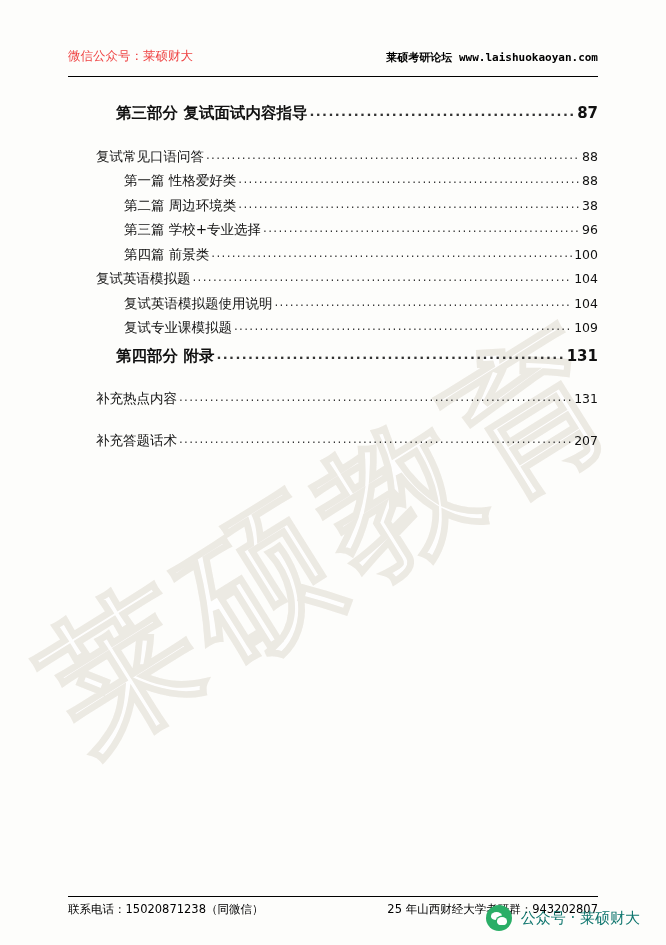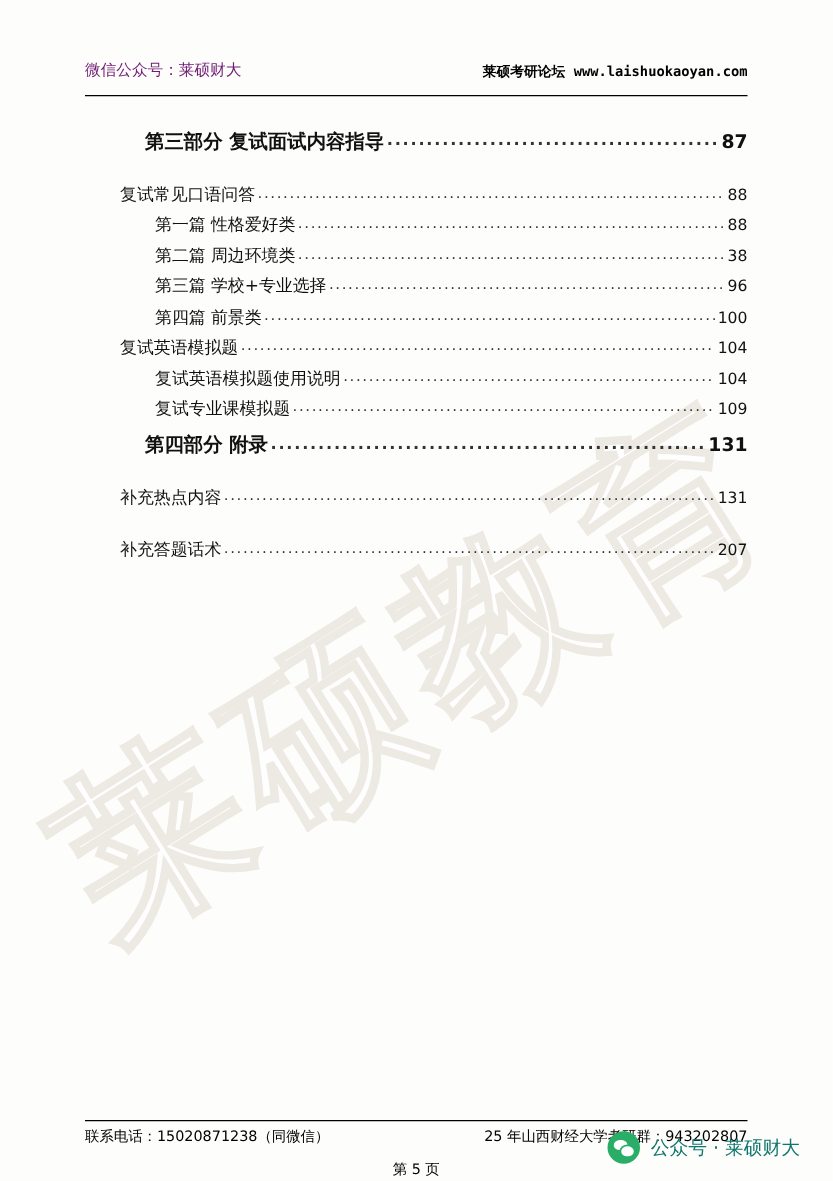--- a/index.html
+++ b/index.html
@@ -54,21 +54,21 @@
     left: 68px;
     top: 48px;
     width: 530px;
     display: flex;
     align-items: flex-end;
     z-index: 3;
   }
   .header .left {
     font-size: 12.5px;
     font-family: Liberation Mono, monospace;
-    color: #701a75;
+    color: #ef4444;
     white-space: nowrap;
   }
   .header .right {
     font-size: 11px;
     font-family: "DejaVu Sans Mono", monospace;
     font-weight: 700;
     color: #000;
     margin-left: auto;
     white-space: nowrap;
   }
@@ -299,20 +299,19 @@
       <span class="pg">207</span>
     </div>
 
   </div>
 
   <div class="footer-rule"></div>
   <div class="footer">
     <div class="f-left">联系电话：15020871238（同微信）</div>
     <div class="f-right">25 年山西财经大学考研群：943202807</div>
   </div>
-  <div class="page-number">第 5 页</div>
 
   <div class="badge">
     <span class="wx-icon"></span>
     <span class="btxt">公众号 · 莱硕财大</span>
   </div>
 
 </div>
 
 </body></html>

